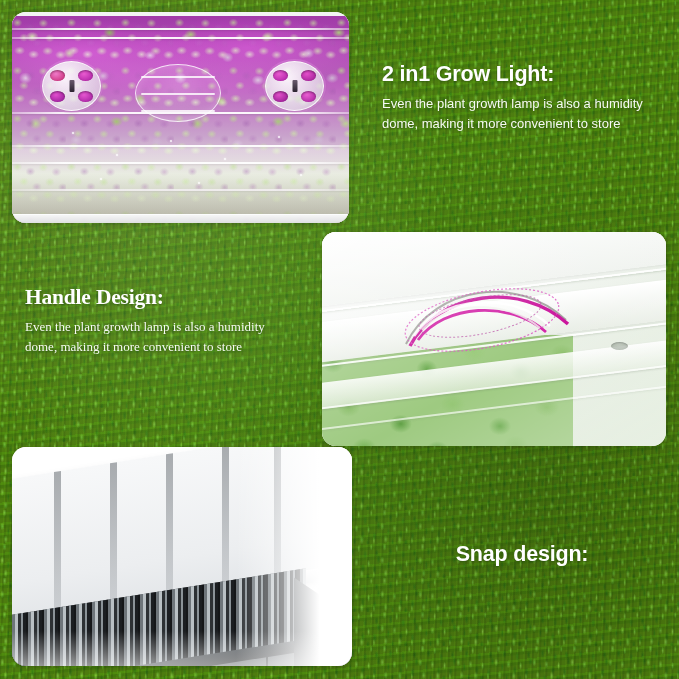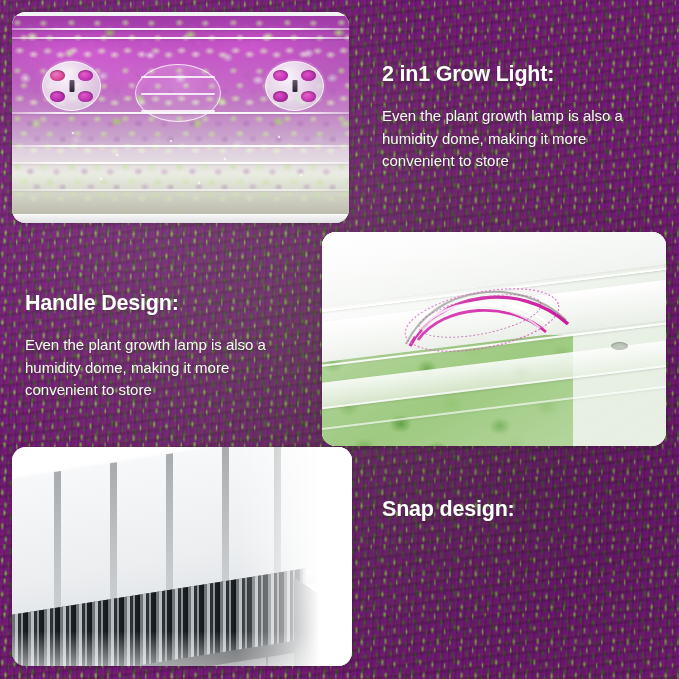--- a/index.html
+++ b/index.html
@@ -8,21 +8,21 @@
   html, body {
     width:679px; height:679px;
     overflow:hidden;
     font-family:"Liberation Sans", sans-serif;
   }
 
   
   #infographic {
     position:relative;
     width:679px; height:679px;
-    background-color:#701a75;
+    background-color:#4d7c0f;
     overflow:hidden;
   }
   .grass-layer {
     position:absolute; inset:0;
     pointer-events:none;
   }
   .grass-a {
     background-image:
       radial-gradient(ellipse 3px 6px at 12% 8%,  rgba(118,186,62,.95), transparent 70%),
       radial-gradient(ellipse 3px 7px at 28% 22%, rgba(46,108,20,.85), transparent 70%),
@@ -346,30 +346,30 @@
     color:#ffffff;
     font-size:21.5px;
     font-weight:700;
     letter-spacing:-0.2px;
     line-height:1.18;
     text-shadow:0 1px 2px rgba(22,56,10,.40);
     white-space:nowrap;
   }
   .feature-body {
     color:#f7fbf4;
-    font-size:15px;
+    font-size:13px;
     font-weight:400;
     line-height:1.50;
-    margin-top:18px;
+    margin-top:7px;
     text-shadow:0 1px 2px rgba(22,56,10,.38);
   }
 
   #text-grow-light { left:382px; top:62px;  width:272px; }
-  #text-handle     { left:25px;  top:291px; width:275px; }
-  #text-snap       { left:382px; top:497px; width:280px; }
+  #text-handle     { left:25px;  top:285px; width:275px;font-family:Liberation Serif, serif; }
+  #text-snap       { left:382px; top:542px; width:280px;text-align:center; }
 </style>
 </head>
 <body>
 
 <div id="infographic">
 
   <div class="grass-layer grass-a"></div>
   <div class="grass-layer grass-b"></div>
   <div class="grass-layer grass-c"></div>
 

